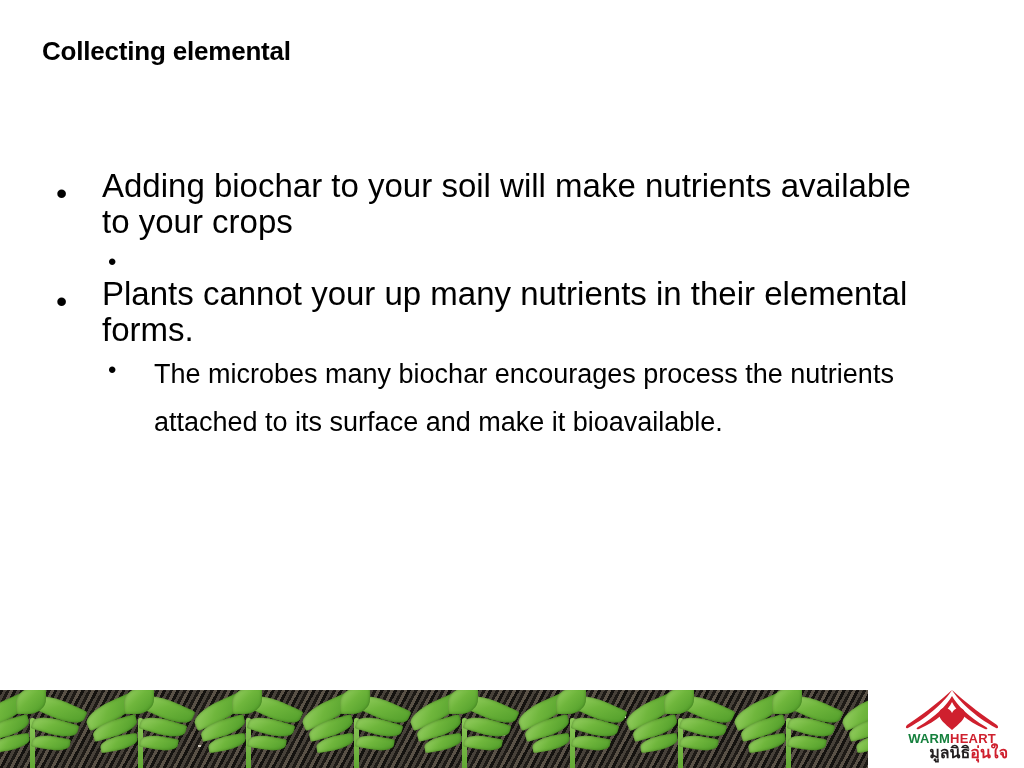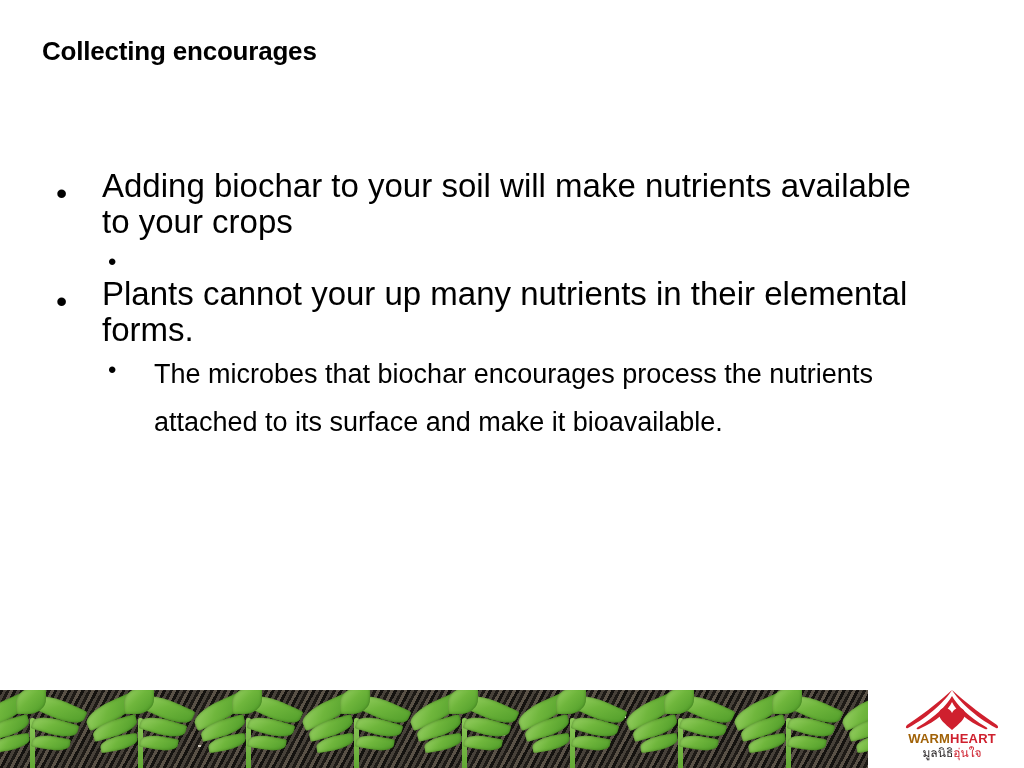--- a/index.html
+++ b/index.html
@@ -148,61 +148,62 @@
     left: 0;
     top: 44px;
     width: 112px;
     text-align: center;
     font-size: 13px;
     font-weight: bold;
     letter-spacing: 0.2px;
     line-height: 14px;
     white-space: nowrap;
   }
-  .word-warm { color: #a16207; }
+  .word-warm { color: #15803d; }
   .word-heart { color: #cf202e; }
   .logo-thai {
     position: absolute;
     left: 0;
     top: 58px;
     width: 112px;
-    text-align: center;
-    font-size: 12px;
+    text-align: right;
+    font-size: 16px;
     line-height: 14px;
     white-space: nowrap;
+    font-weight: bold;
   }
   .thai-black { color: #231f20; }
   .thai-red { color: #cf202e; }
 </style>
 </head>
 <body>
 
 <div class="slide">
 
-  <div class="slide-title">Collecting encourages</div>
+  <div class="slide-title">Collecting elemental</div>
 
   <div class="body-list">
 
     <div class="bullet-row level-1">
       <span class="bullet-dot">•</span>
       <span class="bullet-text">Adding biochar to your soil will make nutrients available to your crops</span>
     </div>
 
     <div class="bullet-row level-2">
       <span class="bullet-dot">•</span>
     </div>
 
     <div class="bullet-row level-1">
       <span class="bullet-dot">•</span>
       <span class="bullet-text">Plants cannot your up many nutrients in their elemental forms.</span>
     </div>
 
     <div class="bullet-row level-2">
       <span class="bullet-dot">•</span>
-      <span class="bullet-text">The microbes that biochar encourages process the nutrients attached to its surface and make it bioavailable.</span>
+      <span class="bullet-text">The microbes many biochar encourages process the nutrients attached to its surface and make it bioavailable.</span>
     </div>
 
   </div>
 
   <div class="photo-strip">
     <div class="soil"></div>
     <div class="seedling-row">
         <div class="seedling" style="left: -20px;">
           <div class="stem"></div>
           <div class="leaf" style="width: 54px; height: 19px; left: -4px; top: 16px; transform: rotate(-24deg);"></div>

